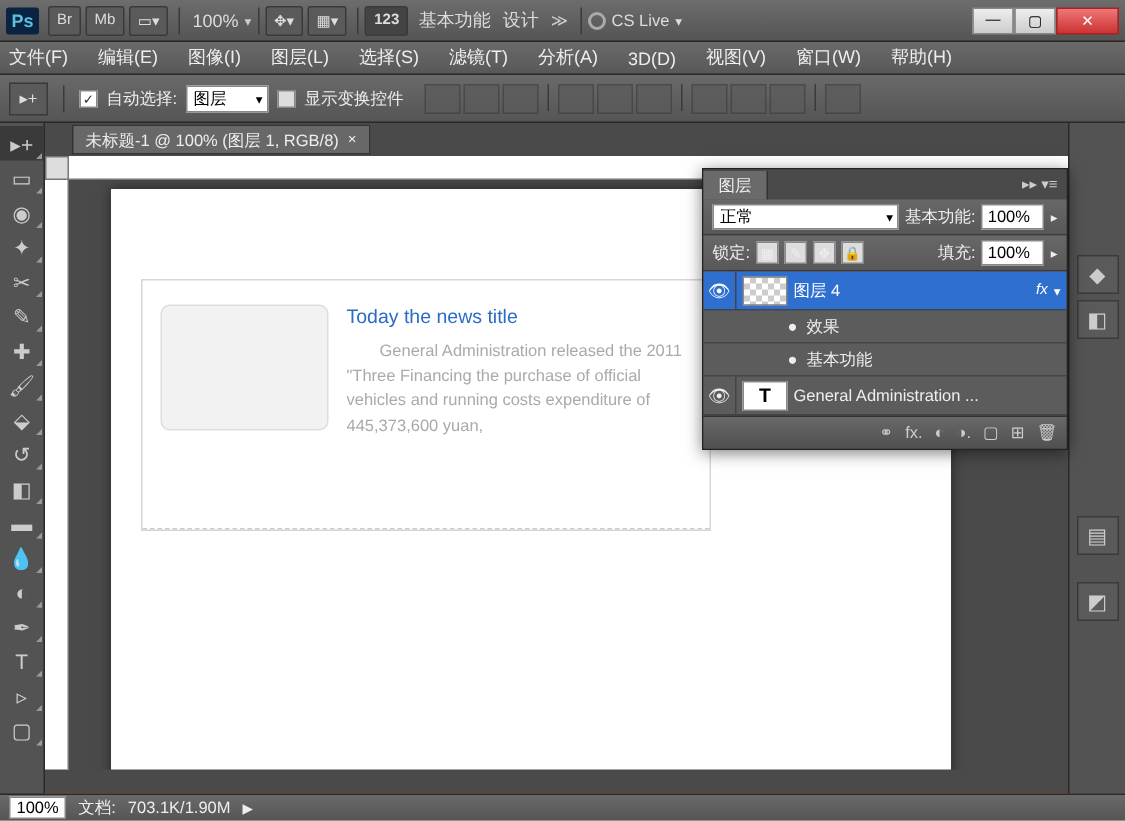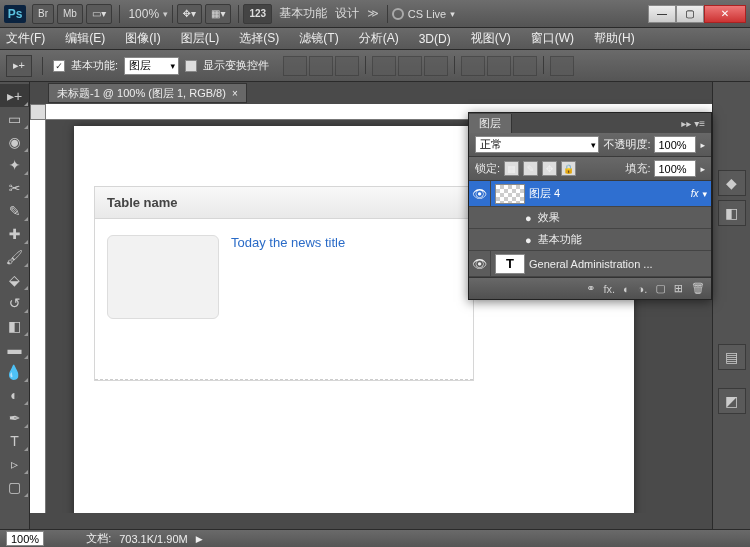--- a/index.html
+++ b/index.html
@@ -114,21 +114,21 @@
   <span class="menu-item">3D(D)</span>
   <span class="menu-item">视图(V)</span>
   <span class="menu-item">窗口(W)</span>
   <span class="menu-item">帮助(H)</span>
 </div>
 
 <div class="optbar">
   <div class="tool-icon">▸+</div>
   <div class="tb-sep"></div>
   <span class="chk">✓</span>
-  <span class="opt-lbl">基本功能:</span>
+  <span class="opt-lbl">自动选择:</span>
   <div class="sel" style="width:55px">
       <span>图层</span>
     </div>
   <span class="chk" style="background:#ddd"></span>
   <span class="opt-lbl">显示变换控件</span>
   <div class="opt-icons">
     <div class="oi"></div>
       <div class="oi"></div>
       <div class="oi"></div>
     <div class="tb-sep"></div>
@@ -174,25 +174,25 @@
         <span class="x">×</span>
       </div>
     </div>
     <div class="canvas-wrap">
       <div class="ruler-c"></div>
       <div class="ruler-h"></div>
       <div class="ruler-v"></div>
       <div class="canvas">
         <div class="artboard">
           <div class="mock-table">
-            <div class="mock-th">Table name</div>
             <div class="mock-body">
               <div class="thumb"></div>
               <div style="flex:1">
                 <div class="news-title">Today the news title</div>
+                <div class="news-body">General Administration released the 2011 "Three Financing the purchase of official vehicles and running costs expenditure of 445,373,600 yuan,</div>
               </div>
             </div>
           </div>
         </div>
       </div>
     </div>
   </div>
 </div>
 
 <div class="rightdock">
@@ -206,21 +206,21 @@
 
 <div class="layers-panel">
   <div class="lp-tabs">
     <div class="lp-tab">图层</div>
     <div class="lp-menu">▸▸ ▾≡</div>
   </div>
   <div class="lp-row">
     <div class="lp-sel">
         <span>正常</span>
       </div>
-    <span>不透明度:</span>
+    <span>基本功能:</span>
     <div class="lp-num">
         <span>100%</span>
       </div>
     <span style="font-size:9px">▸</span>
   </div>
   <div class="lp-row">
     <span>锁定:</span>
     <span class="sm-ico">▦</span>
     <span class="sm-ico">✎</span>
     <span class="sm-ico">✥</span>
@@ -261,16 +261,16 @@
     <span>▢</span>
     <span>⊞</span>
     <span>🗑</span>
   </div>
 </div>
 
 <div class="statusbar">
   <div class="status-field">
       <span>100%</span>
     </div>
-  <span style="margin-left:34px">文档:</span>
+  <span style="">文档:</span>
   <span>703.1K/1.90M</span>
   <span style="font-size:9px">▶</span>
 </div>
 
 </body></html>

